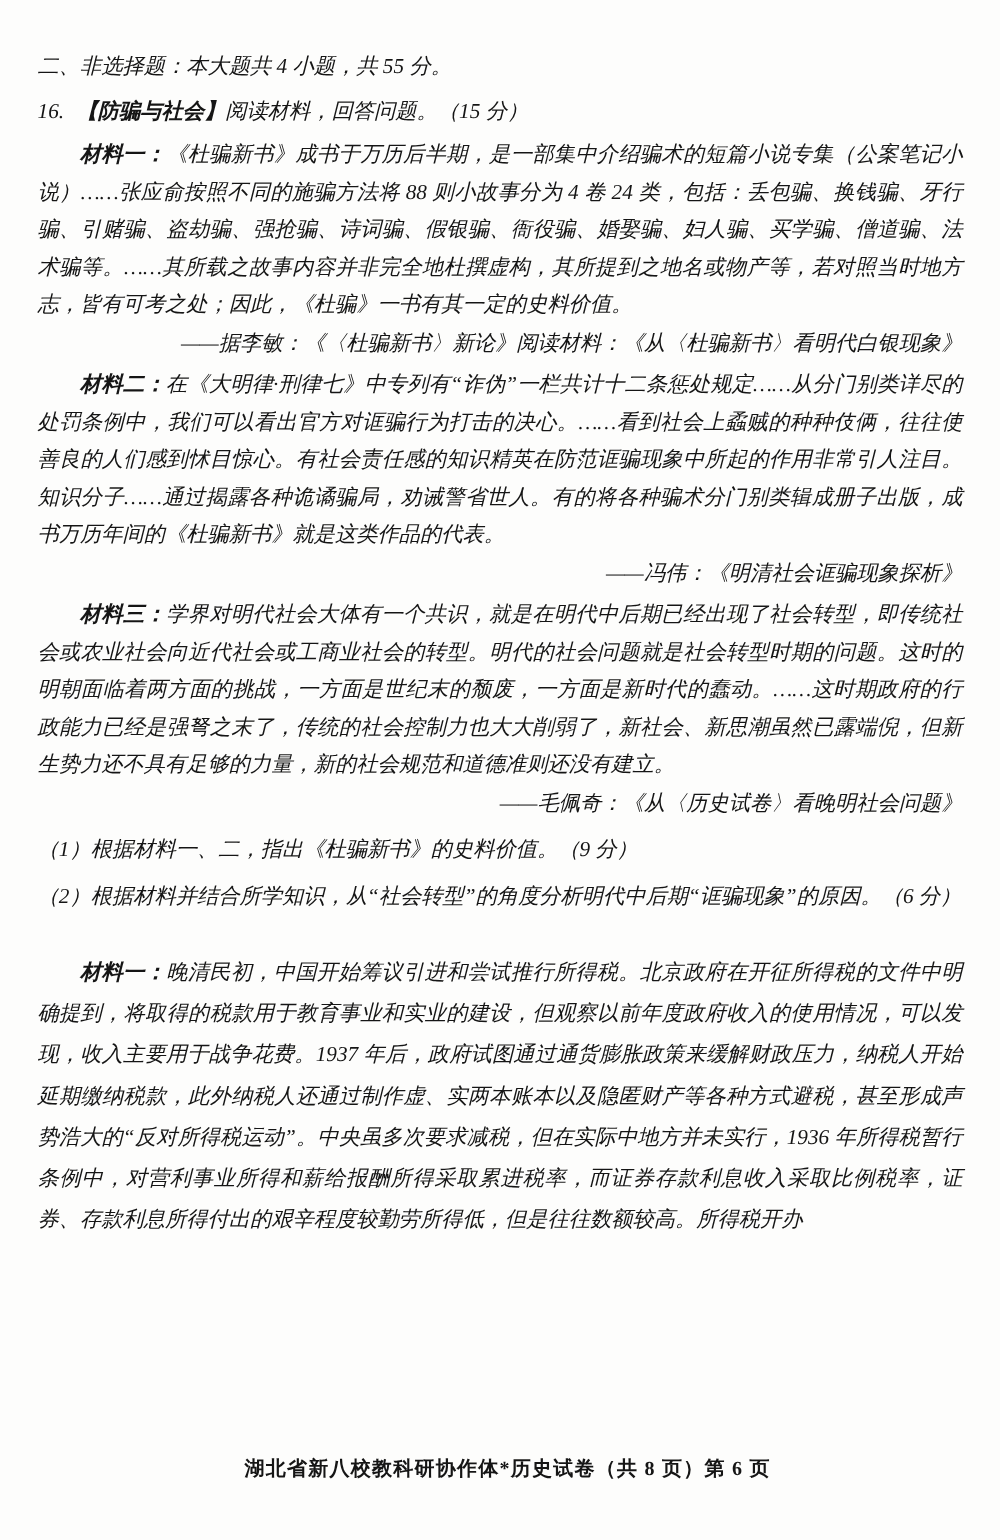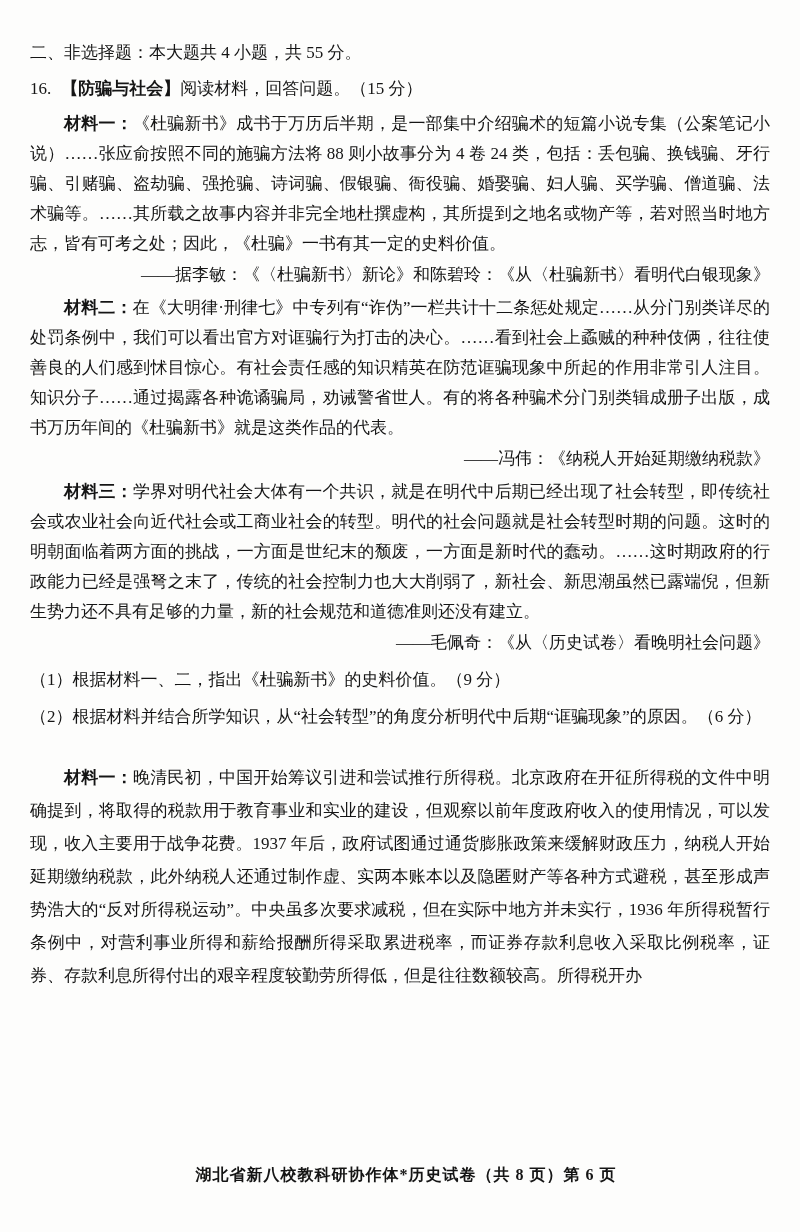--- a/index.html
+++ b/index.html
@@ -6,21 +6,21 @@
   html, body { margin: 0; padding: 0; }
   body {
     width: 800px;
     height: 1232px;
     background: #fdfdfc;
     color: #151515;
     font-family: "Liberation Serif", "DejaVu Serif", serif;
     position: relative;
     overflow: hidden;
   }
-  .page { padding: 38px 30px 0 30px; }
+  .page { padding: 38px 30px 0 30px; font-style: italic; }
   .section-heading {
     font-size: 17px;
     line-height: 30px;
     margin: 0 0 6px 0;
   }
   .q-title {
     font-size: 17px;
     line-height: 30px;
     margin: 0 0 5px 0;
   }
@@ -65,25 +65,25 @@
 
 <div class="page">
 
   <p class="section-heading">二、非选择题：本大题共 4 小题，共 55 分。</p>
 
   <div>
     <p class="q-title"><span class="q-num">16.</span><span class="qtag">【防骗与社会】</span><span>阅读材料，回答问题。（15 分）</span></p>
 
     <p class="para"><span class="mlabel">材料一：</span><span>《杜骗新书》成书于万历后半期，是一部集中介绍骗术的短篇小说专集（公案笔记小说）……张应俞按照不同的施骗方法将 88 则小故事分为 4 卷 24 类，包括：丢包骗、换钱骗、牙行骗、引赌骗、盗劫骗、强抢骗、诗词骗、假银骗、衙役骗、婚娶骗、妇人骗、买学骗、僧道骗、法术骗等。……其所载之故事内容并非完全地杜撰虚构，其所提到之地名或物产等，若对照当时地方志，皆有可考之处；因此，《杜骗》一书有其一定的史料价值。</span></p>
 
-    <p class="source">——据李敏：《〈杜骗新书〉新论》和陈碧玲：《从〈杜骗新书〉看明代白银现象》</p>
+    <p class="source">——据李敏：《〈杜骗新书〉新论》阅读材料：《从〈杜骗新书〉看明代白银现象》</p>
 
     <p class="para"><span class="mlabel">材料二：</span><span>在《大明律·刑律七》中专列有“诈伪”一栏共计十二条惩处规定……从分门别类详尽的处罚条例中，我们可以看出官方对诓骗行为打击的决心。……看到社会上蟊贼的种种伎俩，往往使善良的人们感到怵目惊心。有社会责任感的知识精英在防范诓骗现象中所起的作用非常引人注目。知识分子……通过揭露各种诡谲骗局，劝诫警省世人。有的将各种骗术分门别类辑成册子出版，成书万历年间的《杜骗新书》就是这类作品的代表。</span></p>
 
-    <p class="source">——冯伟：《纳税人开始延期缴纳税款》</p>
+    <p class="source">——冯伟：《明清社会诓骗现象探析》</p>
 
     <p class="para"><span class="mlabel">材料三：</span><span>学界对明代社会大体有一个共识，就是在明代中后期已经出现了社会转型，即传统社会或农业社会向近代社会或工商业社会的转型。明代的社会问题就是社会转型时期的问题。这时的明朝面临着两方面的挑战，一方面是世纪末的颓废，一方面是新时代的蠢动。……这时期政府的行政能力已经是强弩之末了，传统的社会控制力也大大削弱了，新社会、新思潮虽然已露端倪，但新生势力还不具有足够的力量，新的社会规范和道德准则还没有建立。</span></p>
 
     <p class="source">——毛佩奇：《从〈历史试卷〉看晚明社会问题》</p>
 
     <p class="subq">（1）根据材料一、二，指出《杜骗新书》的史料价值。（9 分）</p>
     <p class="subq">（2）根据材料并结合所学知识，从“社会转型”的角度分析明代中后期“诓骗现象”的原因。（6 分）</p>
   </div>
 
   <div class="q17-block">

